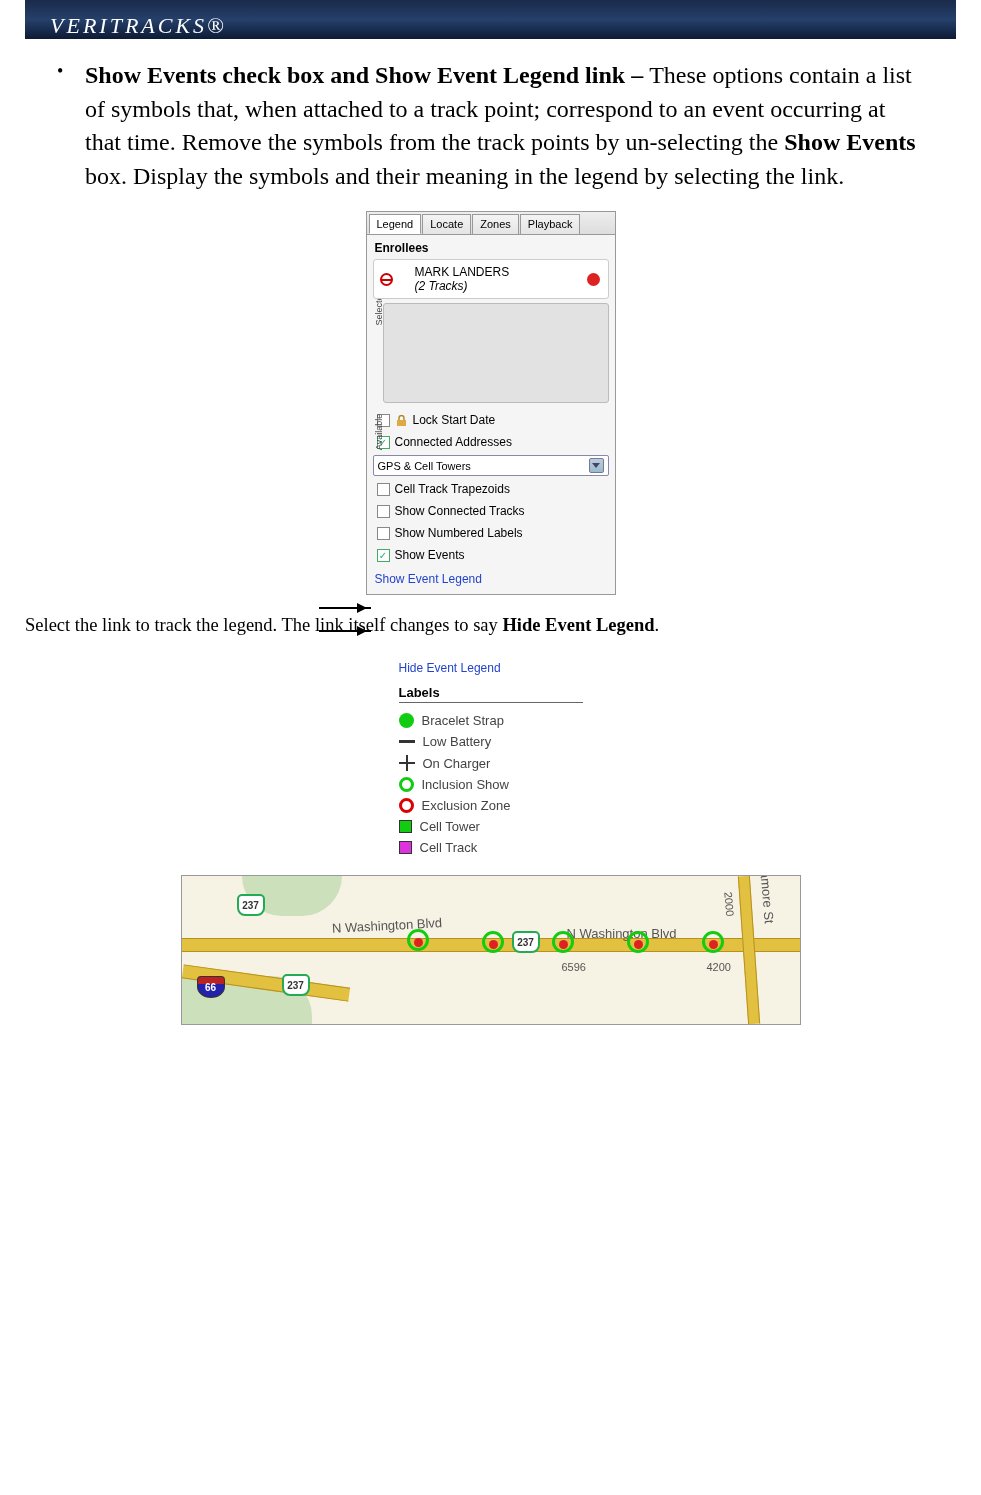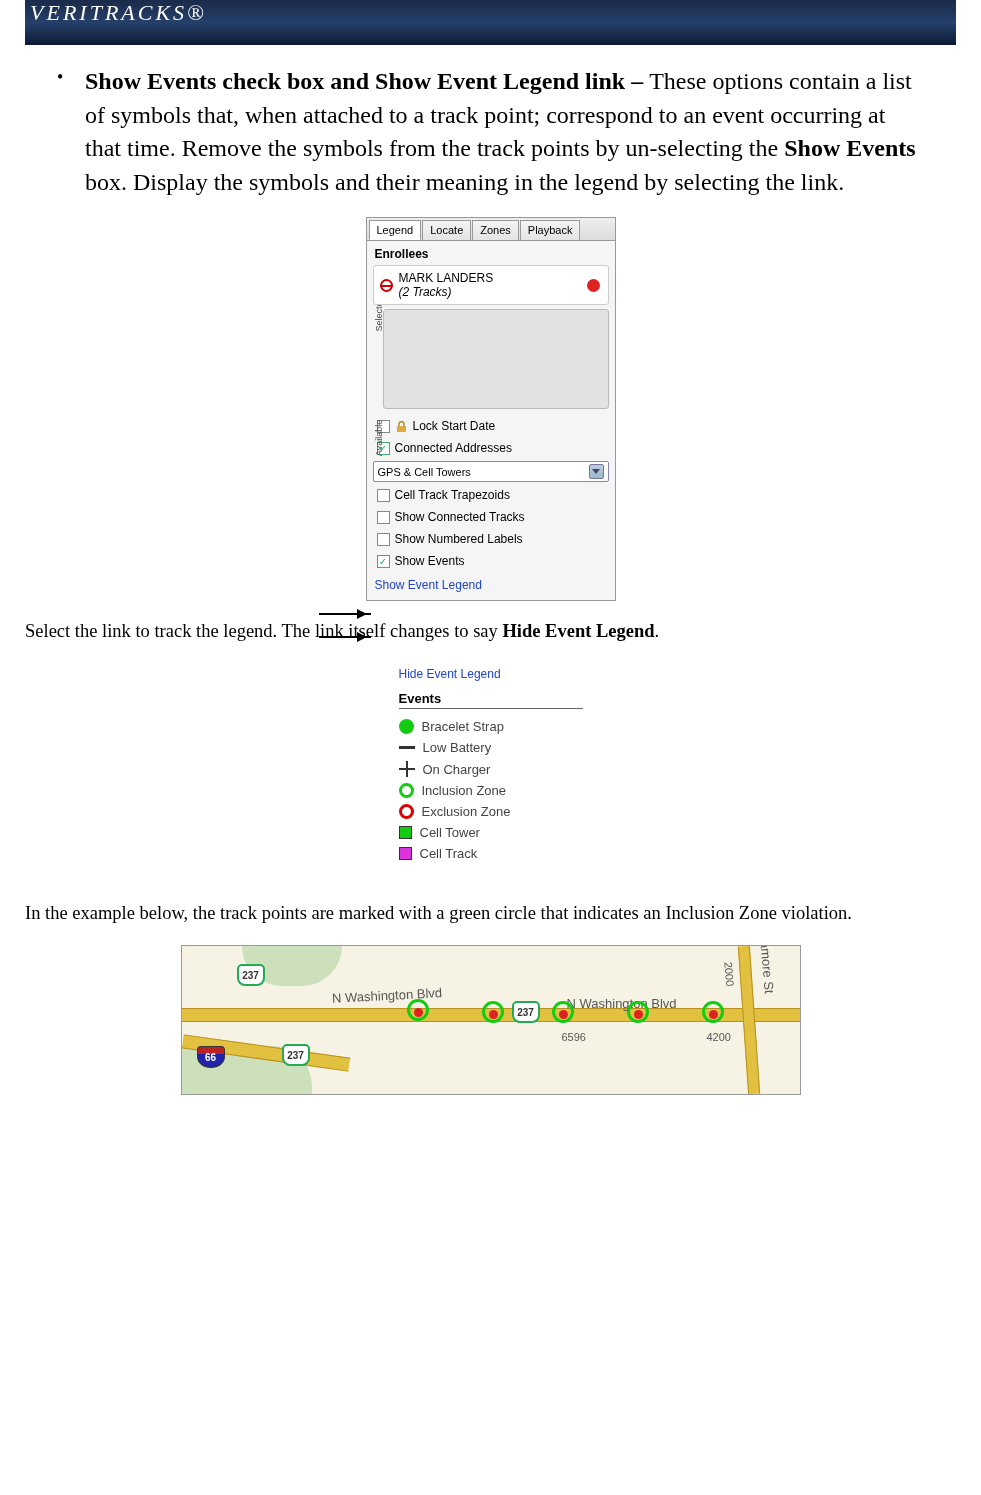--- a/index.html
+++ b/index.html
@@ -1,31 +1,31 @@
 <!DOCTYPE html>
 <html><head>
   <meta charset="utf-8">
   <style>
     * { margin:0; padding:0; box-sizing:border-box; }
     body { font-family:"Times New Roman",serif; width:981px; background:#fff; color:#000; }
     .page { padding:0 25px; }
-    .header-bar { background:linear-gradient(180deg,#1a2a4a 0%,#25406a 50%,#0d1a35 100%); height:45px; display:flex; align-items:flex-start; padding-left:5px; margin-bottom:20px; }
+    .header-bar { background:linear-gradient(180deg,#1a2a4a 0%,#25406a 50%,#0d1a35 100%); height:39px; display:flex; align-items:flex-end; padding-left:25px; margin-bottom:20px; }
     .header-bar span { color:#fff; font-family:Georgia,serif; font-size:22px; letter-spacing:3px; font-style:italic; }
     .bullet-text { margin:18px 30px 18px 60px; font-size:24px; line-height:1.4; position:relative; }
     .bullet-text::before { content:"•"; position:absolute; left:-28px; font-size:18px; }
     .body-text { margin:18px 0; font-size:18.5px; line-height:1.4; }
     .bold { font-weight:bold; }
     .fig-wrap { display:flex; justify-content:center; margin:8px 0; }
     .panel1 { width:250px; background:#f5f5f5; border:1px solid #999; font-family:Arial,sans-serif; font-size:12px; position:relative; }
     .panel1-tabs { display:flex; background:linear-gradient(#eee,#ddd); border-bottom:1px solid #999; }
     .panel1-tab { border:1px solid #999; border-bottom:none; background:#fff; padding:3px 7px; font-size:11px; margin:2px 1px 0 0; cursor:pointer; }
     .panel1-tab:first-child { background:#fff; border-bottom:1px solid #fff; margin-left:2px; }
     .panel1-tab+.panel1-tab { background:linear-gradient(#f4f4f4,#e4e4e4); }
     .panel1-section { padding:6px 8px 0 8px; font-weight:bold; }
-    .panel1-sel-row { display:flex; align-items:center; background:#fff; border:1px solid #ccc; border-radius:3px; margin:4px 6px; padding:5px 6px; position:relative; }
+    .panel1-sel-row { display:flex; align-items:center; background:#fff; border:1px solid #ccc; border-radius:3px; margin:4px 6px; padding:5px 6px; position:relative;gap:16px; }
     .red-circle-icon { width:13px; height:13px; border:2px solid #c00; border-radius:50%; margin-right:6px; position:relative; }
     .red-circle-icon::after { content:""; position:absolute; left:0; right:0; top:4px; height:2px; background:#c00; }
     .red-dot { width:13px; height:13px; background:#d22; border-radius:50%; position:absolute; right:8px; }
     .panel1-available { height:100px; background:#e2e2e2; border:1px solid #bbb; margin:4px 6px 8px 16px; border-radius:3px; }
     .panel1-row { display:flex; align-items:center; margin:4px 6px; padding:2px 4px; gap:5px; }
     .panel1-cb { width:13px; height:13px; border:1px solid #4a6; background:#fff; display:inline-flex; align-items:center; justify-content:center; font-size:10px; color:#2a7; }
     .panel1-cb.unchecked { border-color:#888; color:transparent; }
     .lock-icon-svg { width:13px; height:11px; }
     .panel1-select { display:flex; background:#fff; border:1px solid #88a; border-radius:2px; margin:4px 6px; padding:2px 4px; align-items:center; justify-content:space-between; font-size:11px; }
     .select-arrow { width:15px; height:15px; background:linear-gradient(#bcd,#9bc); border:1px solid #779; border-radius:2px; display:flex; align-items:center; justify-content:center; }
@@ -138,53 +138,52 @@
     </div>
   </div>
 
   <div class="body-text">
     <span>Select the link to track the legend.  The link itself changes to say </span><span class="bold">Hide Event Legend</span><span>.</span>
   </div>
 
   <div class="fig-wrap">
     <div class="panel2">
       <div class="panel2-link">Hide Event Legend</div>
-      <div class="panel2-title">Events</div>
+      <div class="panel2-title">Labels</div>
       <div class="leg-row">
           <span class="sym-greenfill"></span>
           <span>Bracelet Strap</span>
         </div>
       <div class="leg-row">
           <span class="sym-minus"></span>
           <span>Low Battery</span>
         </div>
       <div class="leg-row">
           <span class="sym-plus"></span>
           <span>On Charger</span>
         </div>
       <div class="leg-row">
           <span class="sym-greenring"></span>
-          <span>Inclusion Zone</span>
+          <span>Inclusion Show</span>
         </div>
       <div class="leg-row">
           <span class="sym-redring"></span>
           <span>Exclusion Zone</span>
         </div>
       <div class="leg-row">
           <span class="sym-sq-green"></span>
           <span>Cell Tower</span>
         </div>
       <div class="leg-row">
           <span class="sym-sq-mag"></span>
           <span>Cell Track</span>
         </div>
     </div>
   </div>
 
-  <div class="body-text" style="margin-top:30px">In the example below, the track points are marked with a green circle that indicates an Inclusion Zone violation.</div>
 
   <div class="map">
     <div class="grass" style="left:60px;top:0;width:100px;height:40px;border-radius:0 0 40px 40px"></div>
     <div class="grass" style="left:0;top:100px;width:130px;height:50px;border-radius:0 40px 0 0"></div>
     <div class="road-h road-main"></div>
     <div class="road-h" style="top:100px;left:0;right:450px;transform:rotate(8deg)"></div>
     <div class="vert-road" style="right:45px;transform:rotate(-4deg)"></div>
     <span class="road-name" style="left:150px;top:42px;transform:rotate(-3deg)">N Washington Blvd</span>
     <span class="road-name" style="left:385px;top:50px">N Washington Blvd</span>
     <span class="road-name" style="right:30px;top:40px;transform:rotate(85deg);transform-origin:right">Sycamore St</span>

